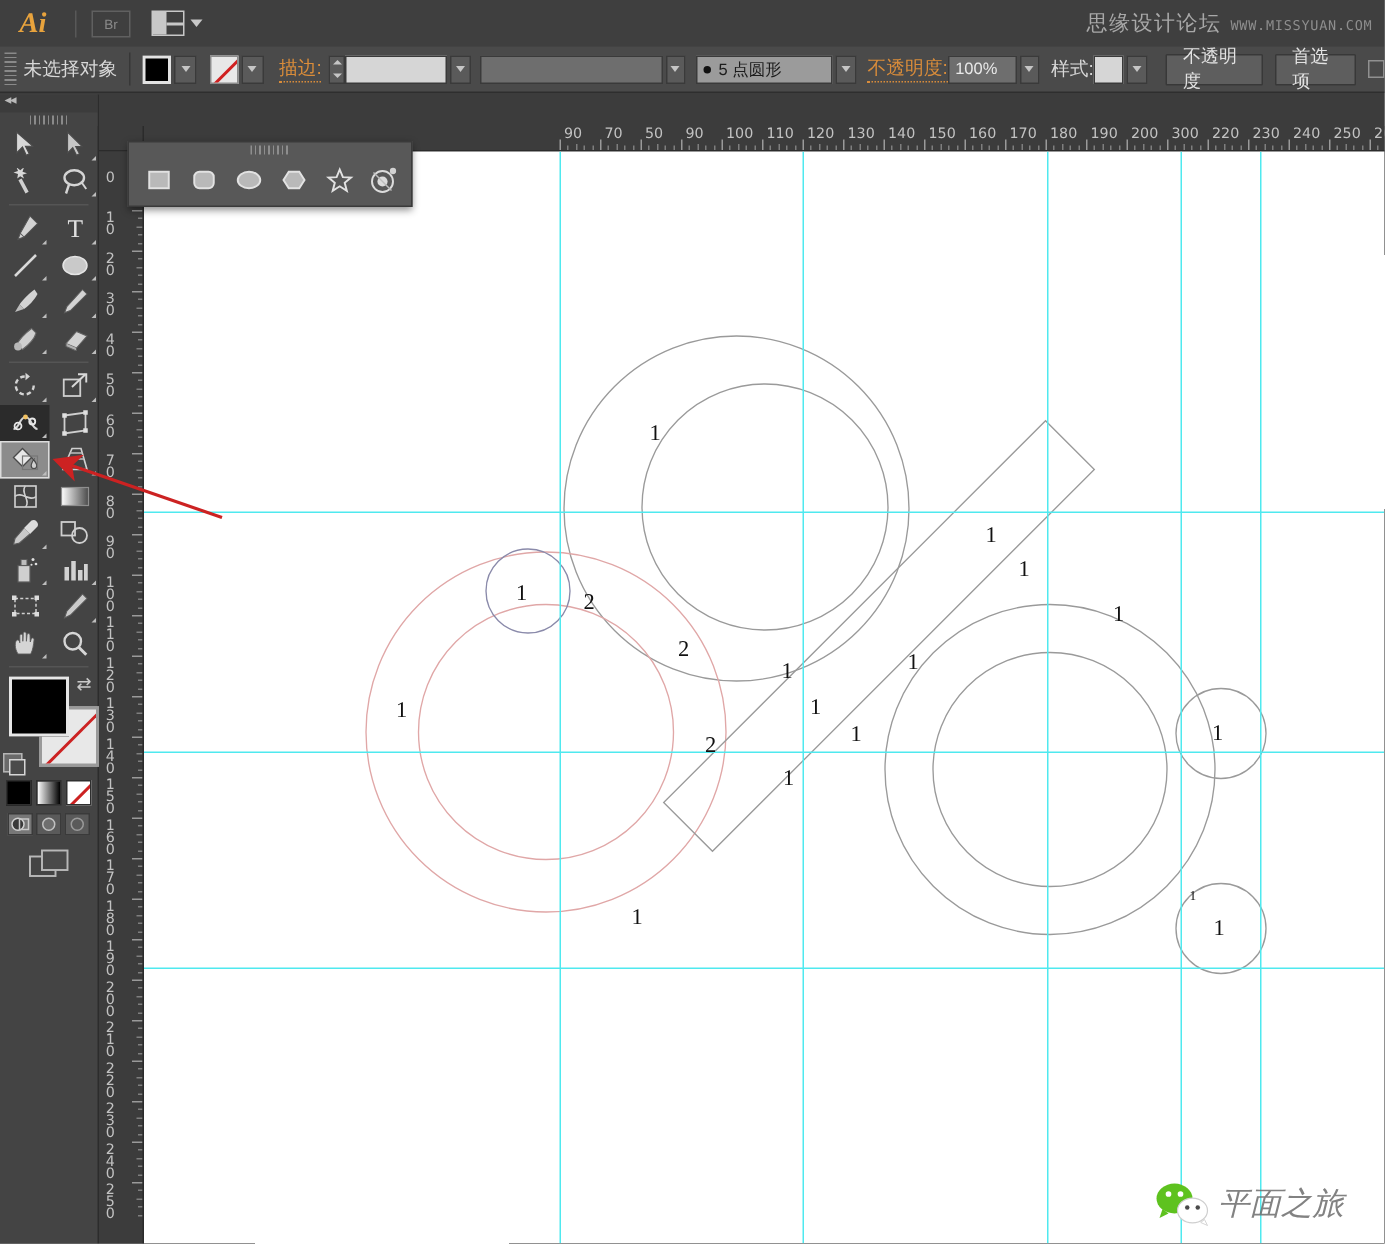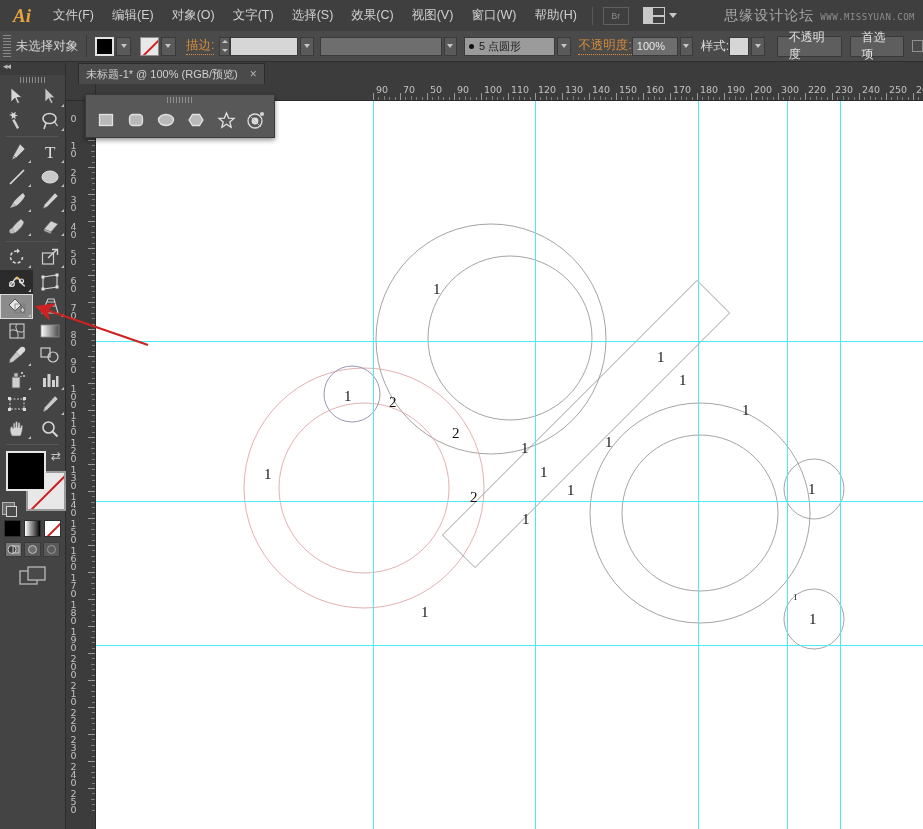--- a/index.html
+++ b/index.html
@@ -162,31 +162,20 @@
   .wm-cn2 { color:#6d6d6d; font-size:21px; font-style:italic; margin-left:4px;
     font-family:"DejaVu Sans",sans-serif; opacity:.85; }
 </style>
 </head>
 <body>
 
 <div id="app">
 
   <div class="menubar">
     <div class="ai-logo">Ai</div>
-    <div id="menu-items" style="display:flex;align-items:center;">
-        <div class="menu-item">文件(F)</div>
-        <div class="menu-item">编辑(E)</div>
-        <div class="menu-item">对象(O)</div>
-        <div class="menu-item">文字(T)</div>
-        <div class="menu-item">选择(S)</div>
-        <div class="menu-item">效果(C)</div>
-        <div class="menu-item">视图(V)</div>
-        <div class="menu-item">窗口(W)</div>
-        <div class="menu-item">帮助(H)</div>
-      </div>
     <div class="menu-sep"></div>
     <div class="br-btn">Br</div>
     <div class="arrange-btn">
       <div class="arrange-ico"></div>
       <div class="caret"></div>
     </div>
     <div class="wm-brand">
       <span class="wm-cn">思缘设计论坛</span>
       <span class="wm-en">WWW.MISSYUAN.COM</span>
     </div>
@@ -251,28 +240,20 @@
         <i></i>
       </div>
 
     <div style="width:14px"></div>
     <div class="btn">不透明度</div>
     <div style="width:9px"></div>
     <div class="btn">首选项</div>
     <div class="dock-ico"></div>
   </div>
 
-  <div style="position:absolute;left:66px;top:62px;width:857px;height:22px;background:#3c3c3c;">
-    <div style="position:absolute;left:12px;top:1px;height:21px;background:#4a4a4a;
-                border:1px solid #2b2b2b;border-bottom:none;display:flex;align-items:center;
-                padding:0 7px;">
-      <span style="color:#cfcfcf;font-size:11px;white-space:nowrap;">未标题-1* @ 100% (RGB/预览)</span>
-      <span style="color:#b4b4b4;font-size:12px;margin-left:12px;">×</span>
-    </div>
-  </div>
 
   <div class="toolbar">
     <div class="tb-head"></div>
     <div class="tb-grip">
         <i></i>
       </div>
 
     <div class="tgrid">
       <div class="tool">
         <svg width="16" height="18" viewBox="0 0 16 18">
@@ -994,14 +975,27 @@
 
   <svg class="annot">
     <defs>
       <marker id="ah" markerWidth="9" markerHeight="9" refX="7.5" refY="4.5" orient="auto">
         <path d="M0 0 L9 4.5 L0 9 L2.4 4.5 Z" fill="#cc2222"></path>
       </marker>
     </defs>
     <line id="arrow-line" x1="148" y1="345" x2="38" y2="307" stroke="#cc2222" stroke-width="2.1" marker-end="url(#ah)"></line>
   </svg>
 
+  <div class="wm-bottom">
+    <svg width="38" height="32" viewBox="0 0 38 32">
+      <ellipse cx="13" cy="13" rx="12" ry="10" fill="#5ec21f"></ellipse>
+      <path d="M5 20 L3 26 L9 23 Z" fill="#5ec21f"></path>
+      <circle cx="9" cy="10" r="1.9" fill="#ffffff"></circle>
+      <circle cx="17" cy="10" r="1.9" fill="#ffffff"></circle>
+      <ellipse cx="25" cy="21" rx="10" ry="8.3" fill="#ffffff" stroke="#cfcfcf" stroke-width="0.8"></ellipse>
+      <path d="M33 27 L35 31 L30.5 29 Z" fill="#ffffff" stroke="#cfcfcf" stroke-width="0.6"></path>
+      <circle cx="21.5" cy="19" r="1.5" fill="#4a4a4a"></circle>
+      <circle cx="28.5" cy="19" r="1.5" fill="#4a4a4a"></circle>
+    </svg>
+    <span class="wm-cn2">平面之旅</span>
+  </div>
 
 </div>
 
 </body></html>

